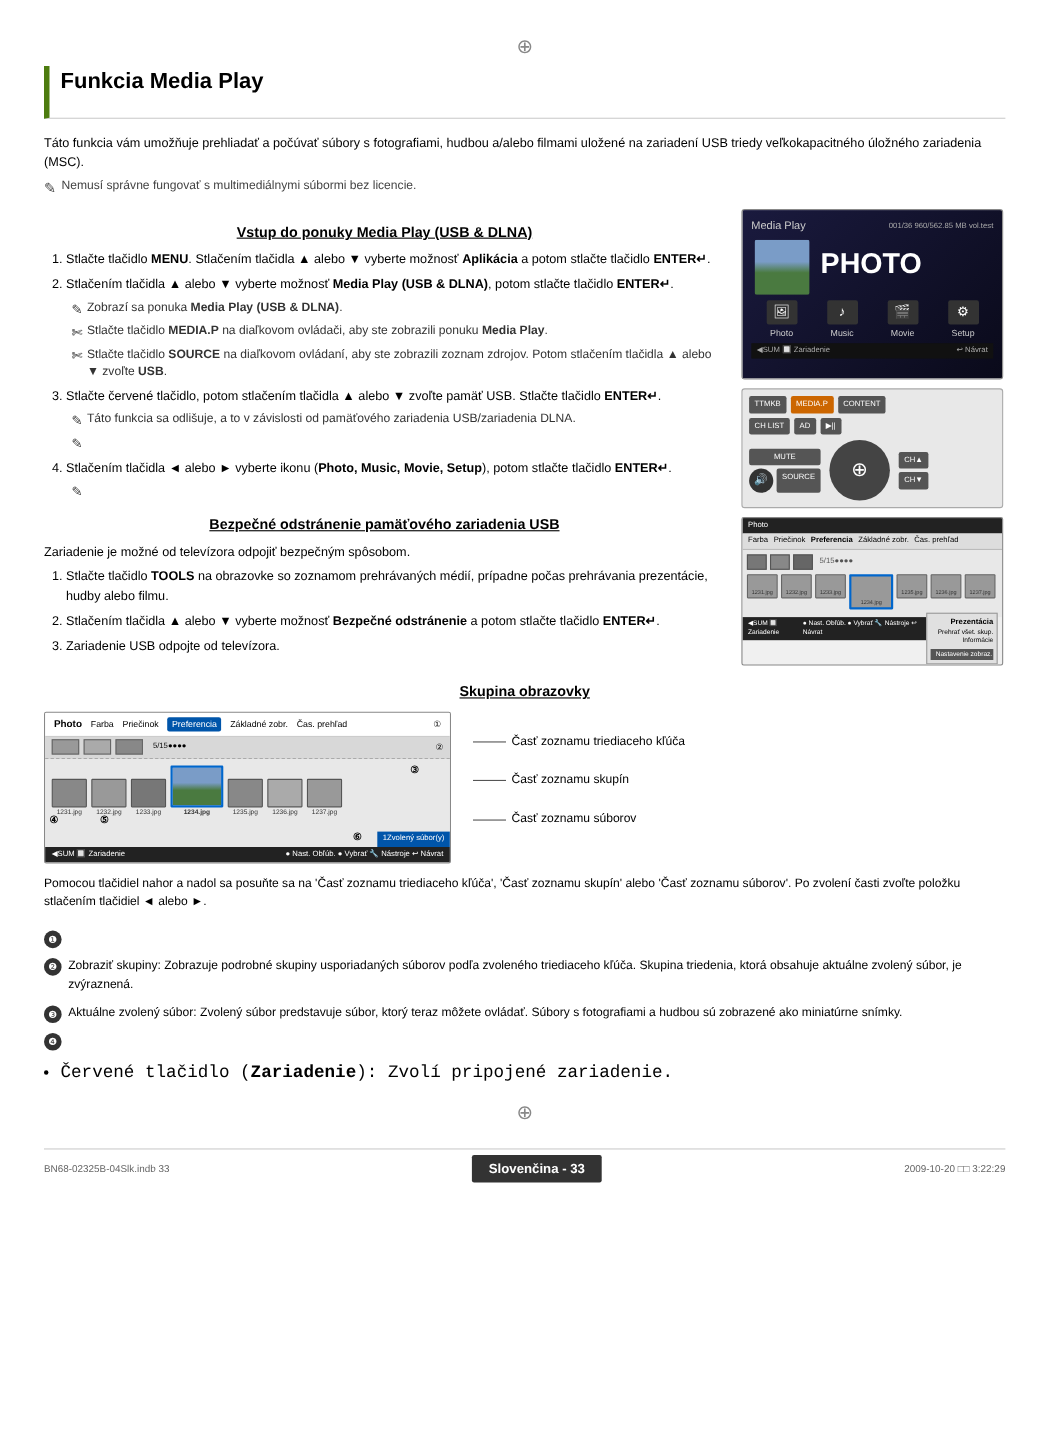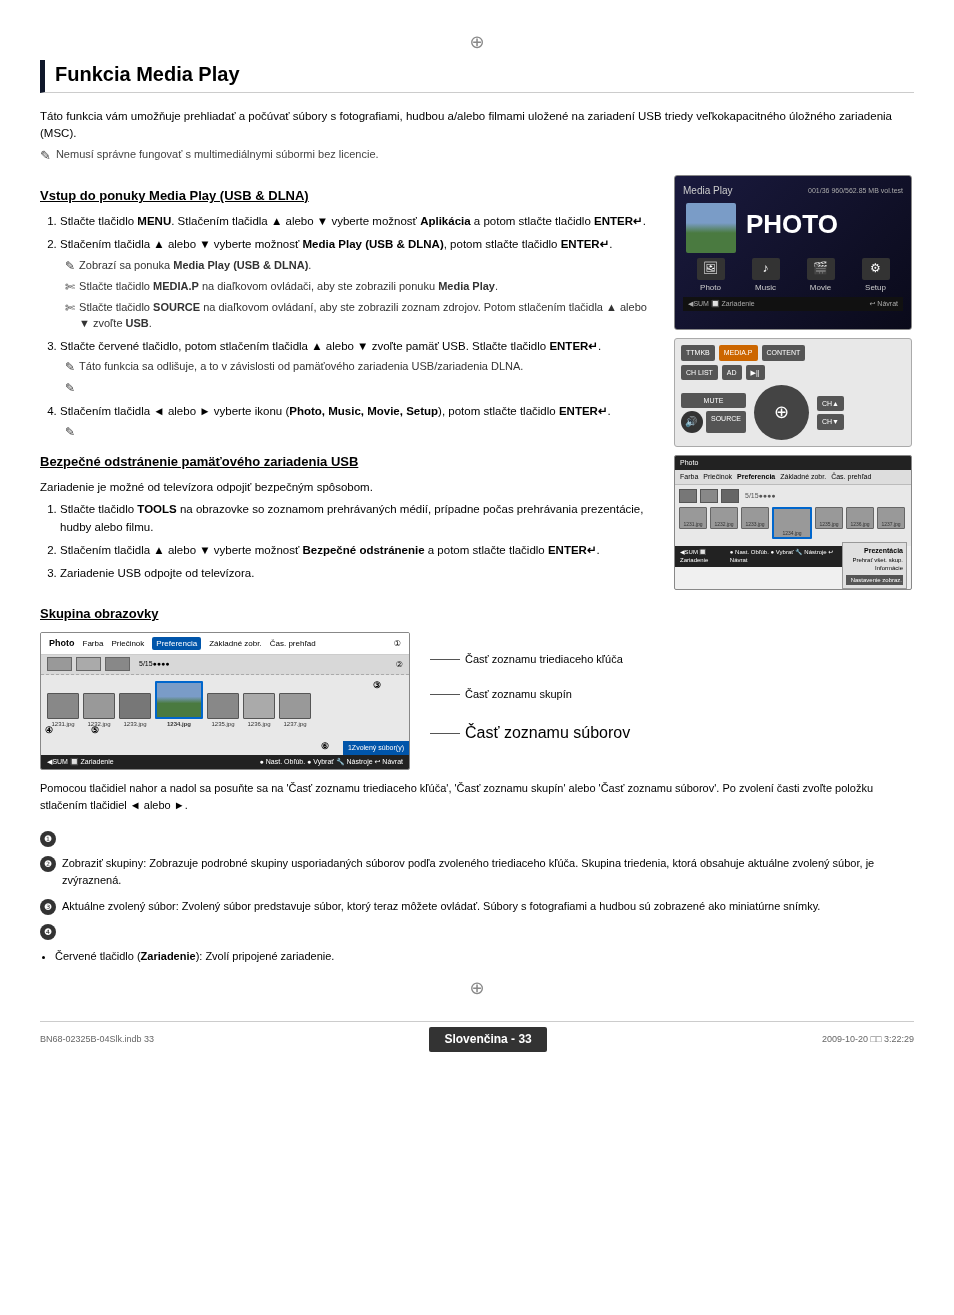--- a/index.html
+++ b/index.html
@@ -14,24 +14,24 @@
     }
     .page {
       width: 954px;
       min-height: 1315px;
       padding: 30px 40px;
       position: relative;
     }
     .header-title {
       font-size: 20px;
       font-weight: bold;
-      border-left: 5px solid #0f172a;
+      border-left: 5px solid #4d7c0f;
       padding-left: 10px;
       margin-bottom: 15px;
-      padding-bottom: 4px;
+      padding-bottom: 19px;
       border-bottom: 1px solid #ccc;
     }
     .intro-text {
       font-size: 11.5px;
       margin-bottom: 4px;
       line-height: 1.5;
     }
     .note-text {
       font-size: 11px;
       color: #444;
@@ -59,37 +59,39 @@
       display: flex;
       flex-direction: column;
       gap: 8px;
     }
     .section-title {
       font-size: 13px;
       font-weight: bold;
       text-decoration: underline;
       margin-bottom: 8px;
       margin-top: 12px;
+      text-align: center;
     }
     ol {
       padding-left: 20px;
       margin-bottom: 8px;
     }
     ol li {
       font-size: 11.5px;
       margin-bottom: 6px;
       line-height: 1.5;
     }
     ul {
       padding-left: 15px;
       margin-top: 3px;
     }
     ul li {
-      font-size: 11px;
+      font-size: 16px;
       margin-bottom: 3px;
+      font-family: Liberation Mono, monospace;
     }
     .sub-note {
       display: flex;
       align-items: flex-start;
       gap: 4px;
       font-size: 11px;
       color: #333;
       margin-top: 3px;
       margin-bottom: 3px;
       padding-left: 5px;
@@ -646,21 +648,21 @@
         <div class="displej-label-item">
           <div class="displej-label-line"></div>
           <span style="font-size:11px;">Časť zoznamu triediaceho kľúča</span>
         </div>
         <div class="displej-label-item">
           <div class="displej-label-line"></div>
           <span style="font-size:11px;">Časť zoznamu skupín</span>
         </div>
         <div class="displej-label-item">
           <div class="displej-label-line"></div>
-          <span style="font-size:16px;">Časť zoznamu súborov</span>
+          <span style="font-size:11px;">Časť zoznamu súborov</span>
         </div>
       </div>
     </div>
   </div>
 
   <p style="font-size:11px;margin-top:10px;line-height:1.6;">
     Pomocou tlačidiel nahor a nadol sa posuňte sa na 'Časť zoznamu triediaceho kľúča', 'Časť zoznamu skupín' alebo 'Časť zoznamu súborov'. Po zvolení časti zvoľte položku stlačením tlačidiel ◄ alebo ►.
   </p>
 
   <div class="bottom-notes">

